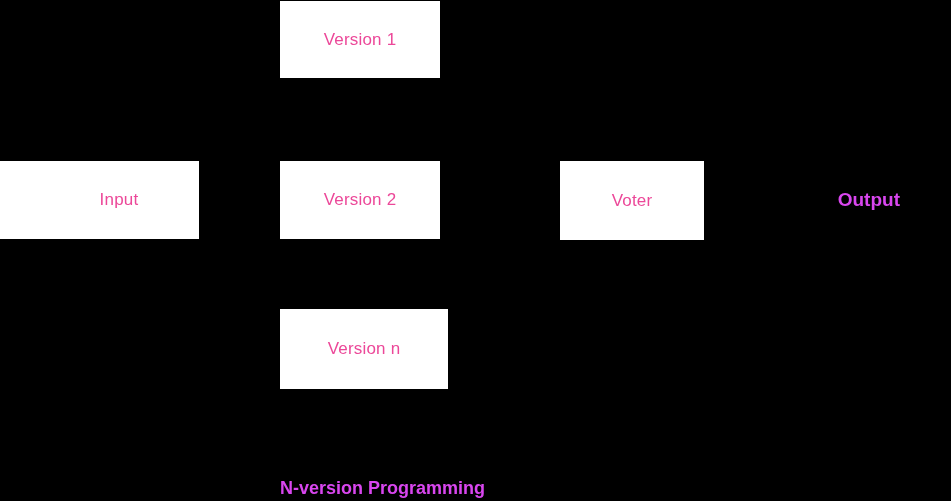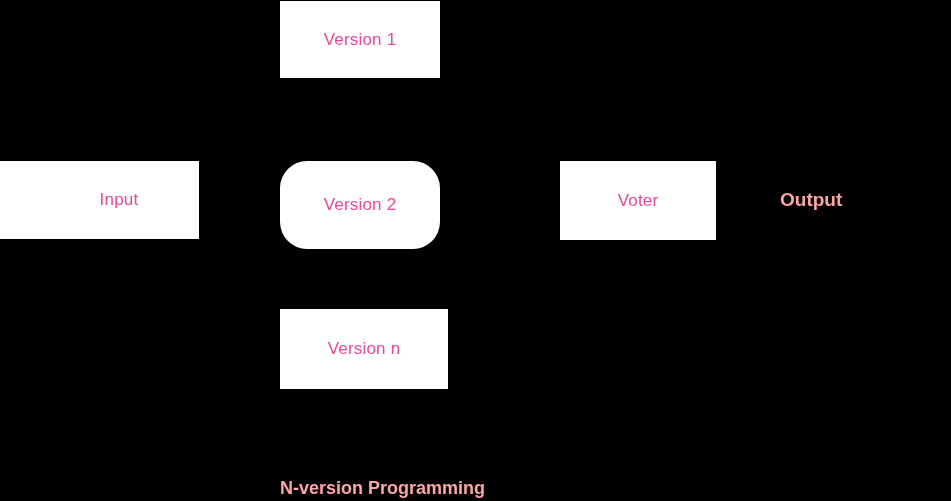--- a/index.html
+++ b/index.html
@@ -30,30 +30,30 @@
   .node .node-label {
     color: #ec4899;
     font-size: 17px;
     font-weight: 400;
     letter-spacing: 0.2px;
     white-space: nowrap;
   }
   
   .box-version1 { left: 280px; top: 1px;   width: 160px; height: 77px; }
   .box-input    { left: 0px;   top: 161px; width: 160px; height: 78px; padding-left: 39px; }
-  .box-version2 { left: 280px; top: 161px; width: 160px; height: 88px; border-radius: 27px; }
-  .box-voter    { left: 560px; top: 161px; width: 156px; height: 79px; }
+  .box-version2 { left: 280px; top: 161px; width: 160px; height: 78px; }
+  .box-voter    { left: 560px; top: 161px; width: 144px; height: 79px; }
   .box-versionn { left: 280px; top: 309px; width: 168px; height: 80px; }
 
   .free-label {
     position: absolute;
-    color: #fca5a5;
+    color: #d946ef;
     font-weight: 700;
     white-space: nowrap;
-    text-align: left;
+    text-align: right;
   }
   .output-label {
     left: 780px;
     top: 189px;
     width: 120px;
     font-size: 19px;
   }
   .caption-label {
     left: 280px;
     top: 444px;

